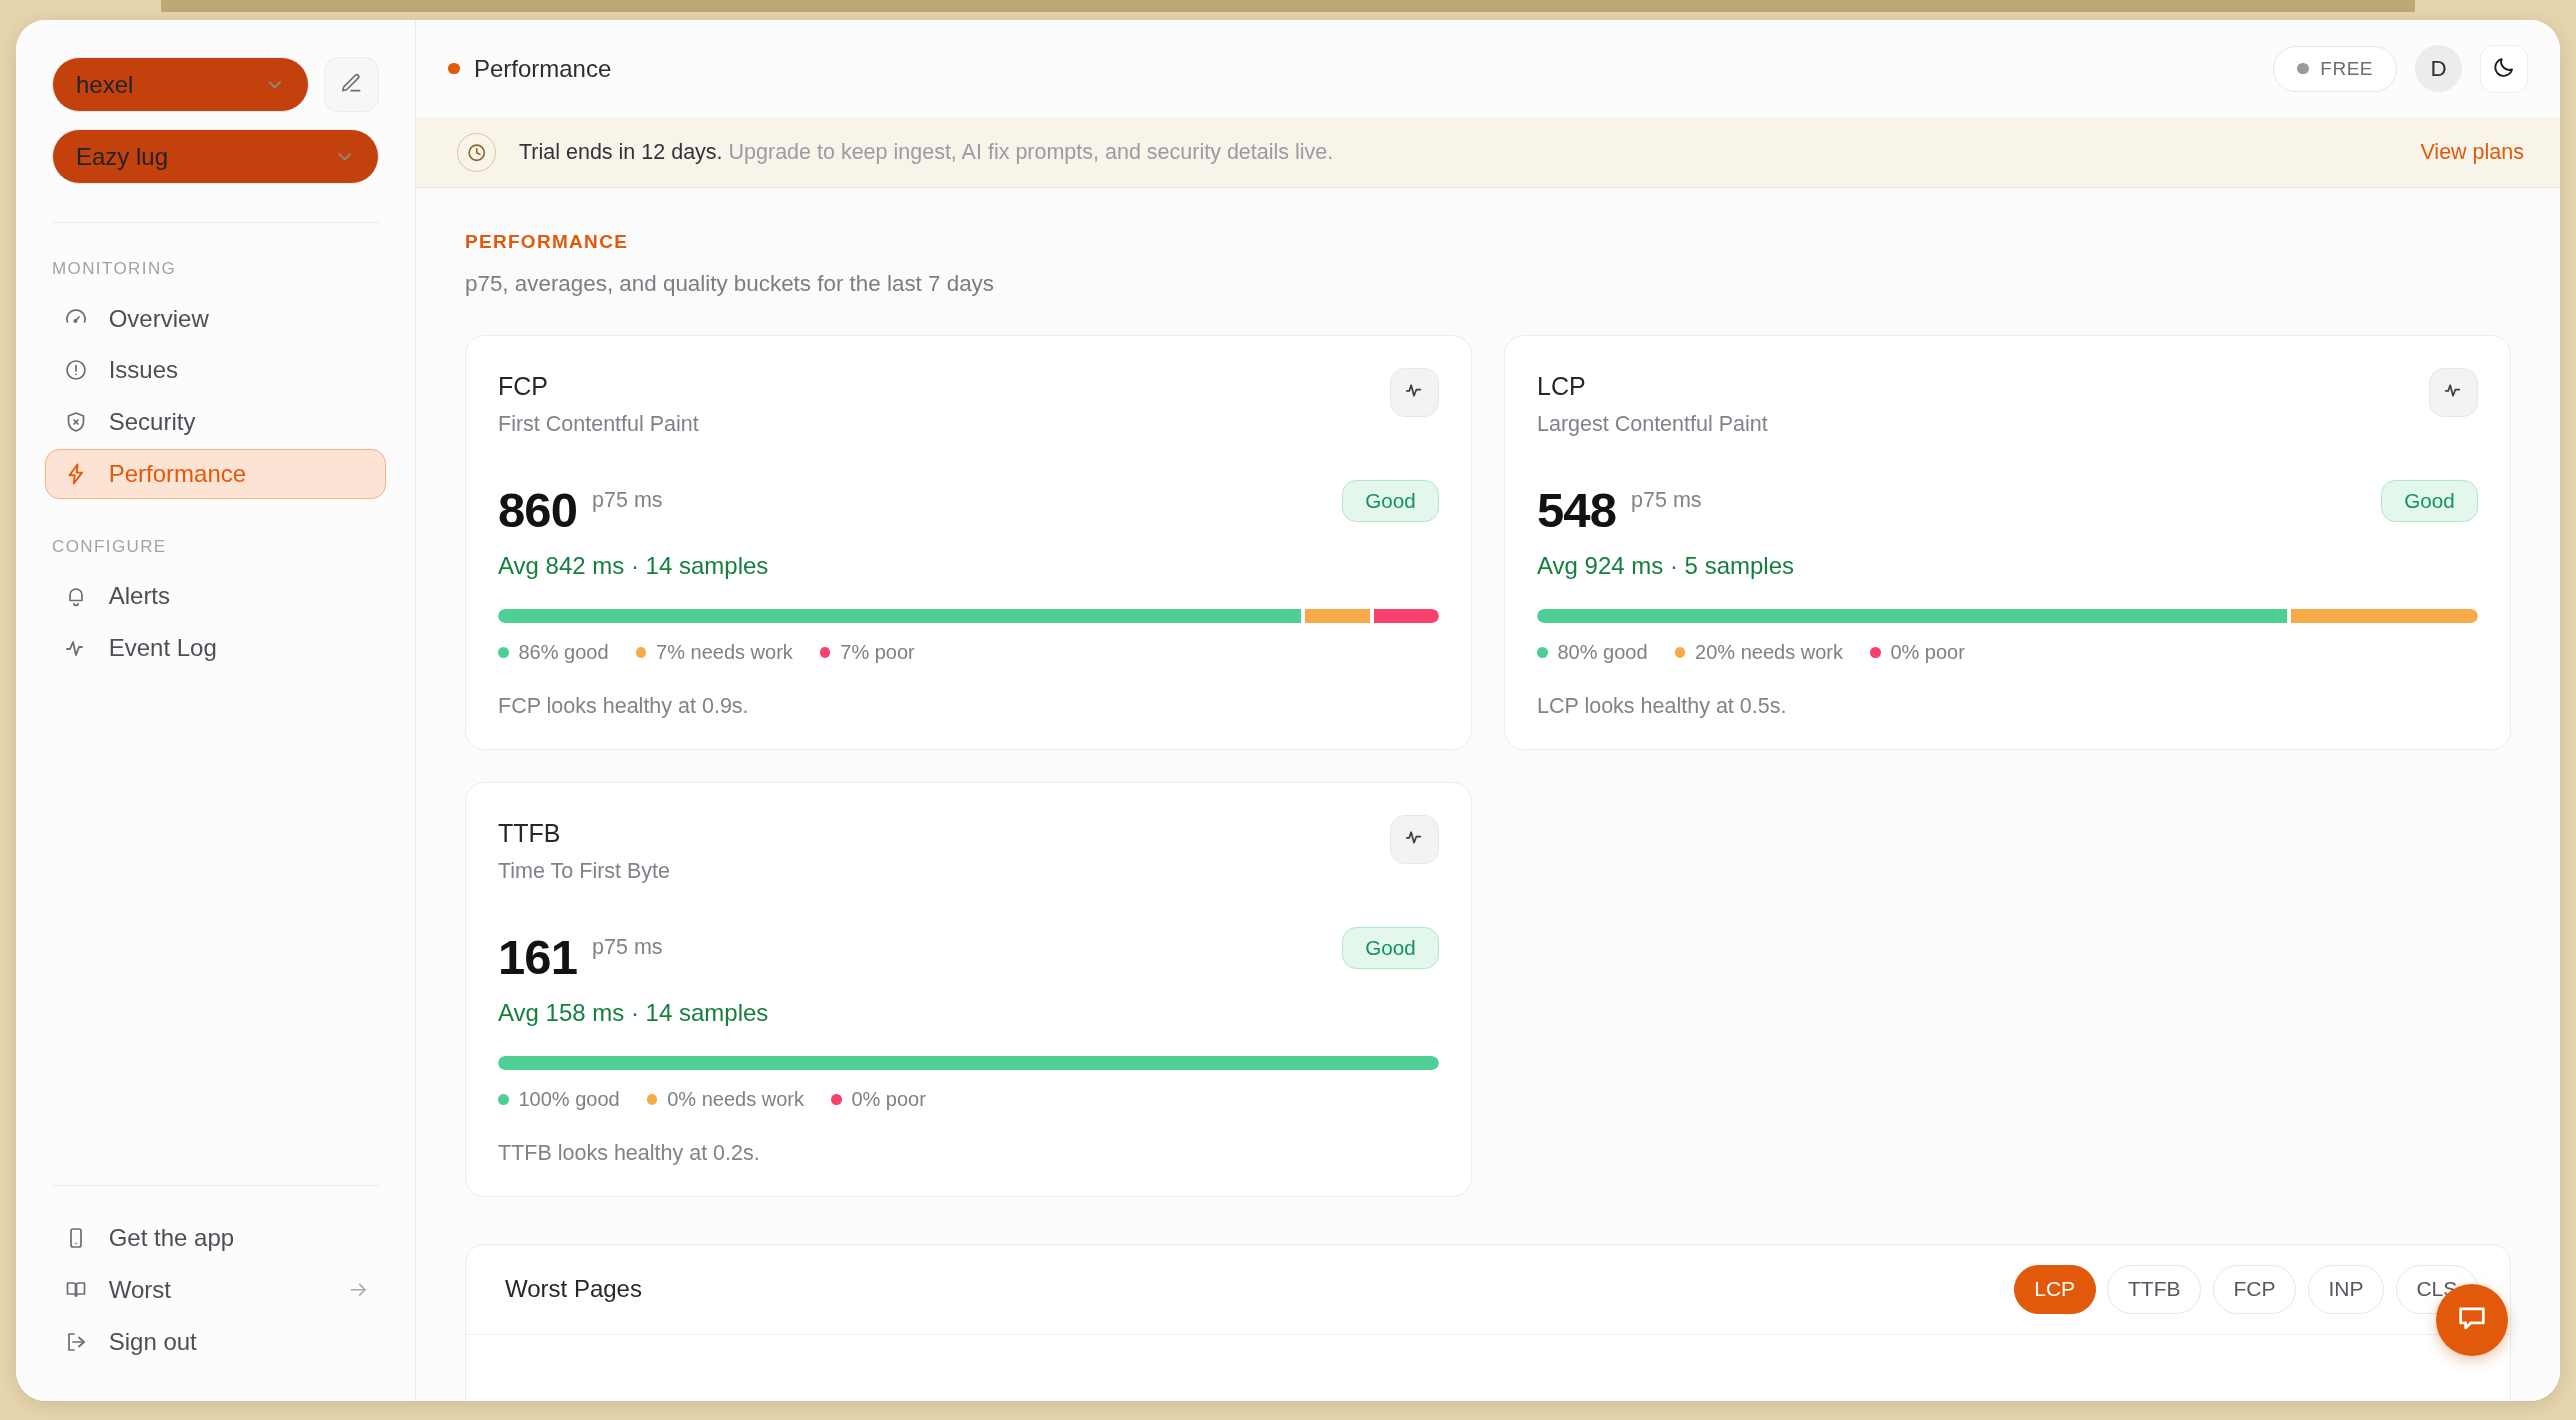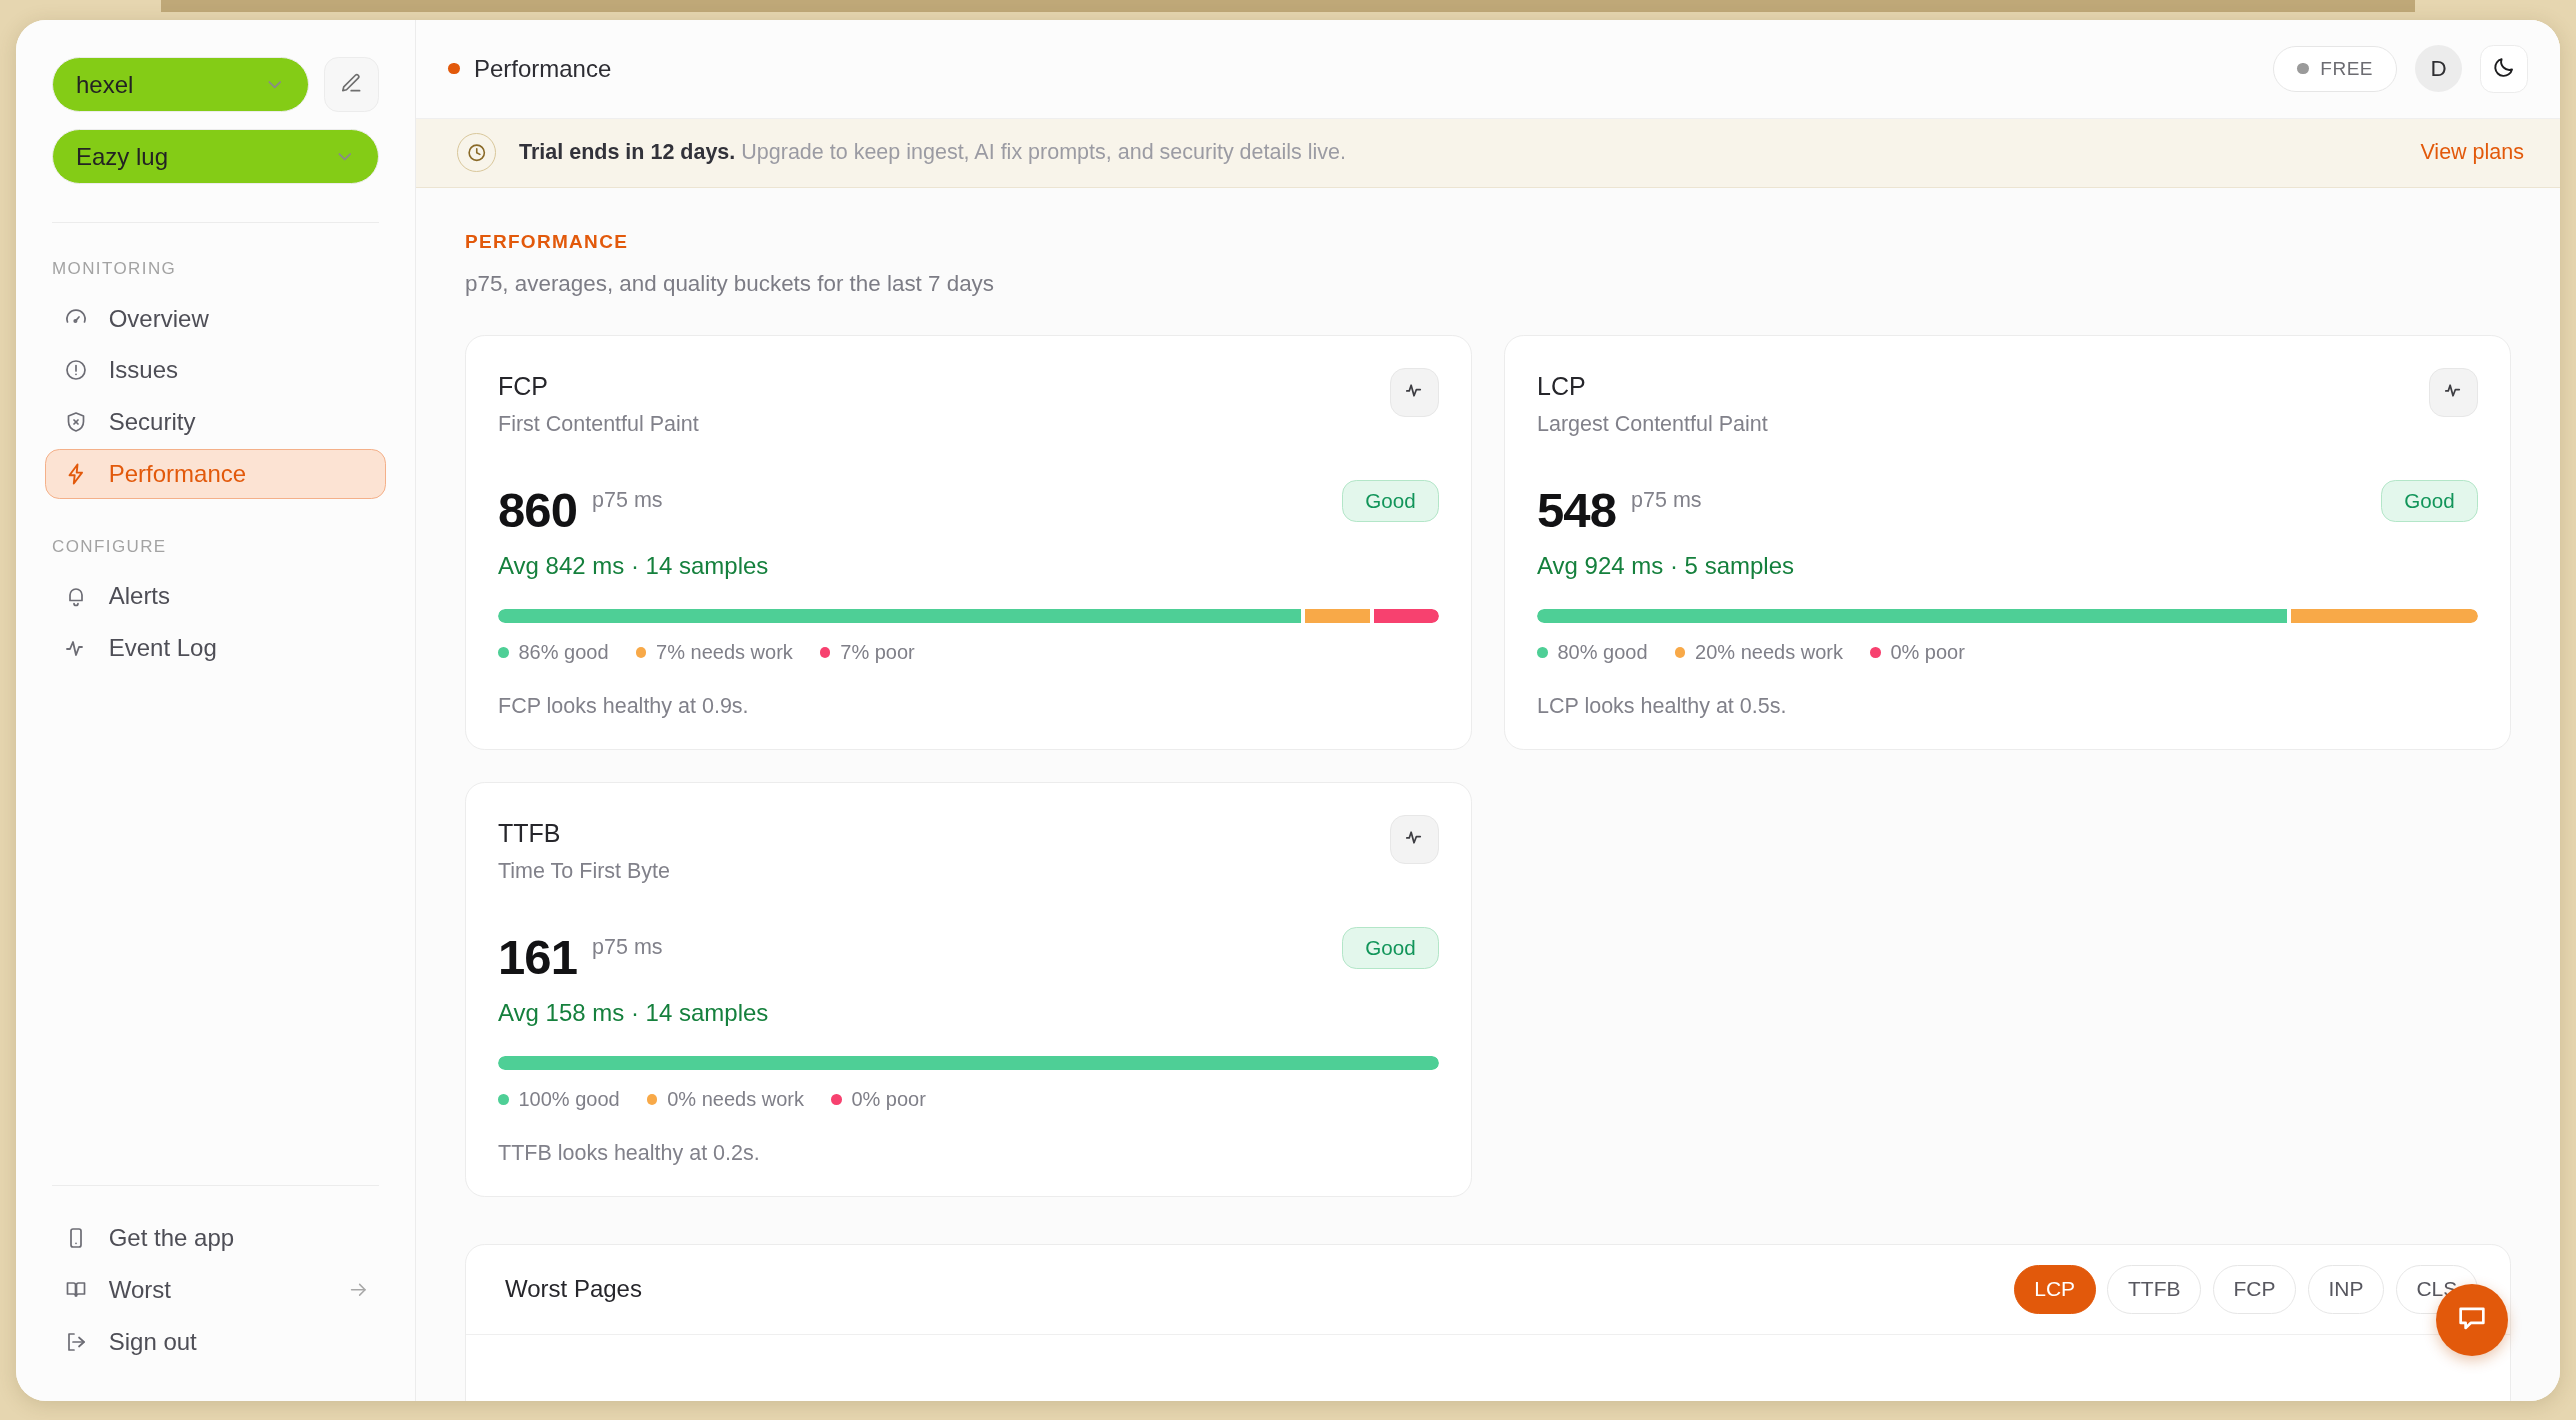--- a/index.html
+++ b/index.html
@@ -43,21 +43,21 @@
     border-right: 0.9px solid #ececec;
     display: flex;
     flex-direction: column;
     padding: 19.7px 0 0 0;
   }
   .sb-top { padding: 18px 36px 0 36px; }
   .selector-row { display: flex; gap: 15px; align-items: center; }
   .selector {
     flex: 1;
     height: 55px;
-    background: #84cc16;
+    background: #c2410c;
     border: 0.9px solid #ececec;
     border-radius: 29px;
     display: flex;
     align-items: center;
     padding: 4px 23px;
     font-size: 24px;
     color: #232323;
     justify-content: space-between;
   }
   .selector .chev { color: #8a8a8a; display: flex; }
@@ -160,21 +160,21 @@
     padding: 0 36px 0 41px;
     gap: 23px;
   }
   .banner-ic {
     width: 39px; height: 39px; border-radius: 50%;
     border: 0.9px solid #d9c79b;
     display: flex; align-items: center; justify-content: center;
     color: #8a6a28;
   }
   .banner-text { font-size: 21.5px; color: #9b9ba3; }
-  .banner-text b { color: #32323a; font-weight: 700; }
+  .banner-text b { color: #32323a; font-weight: 400; }
   .banner-link { margin-left: auto; color: #e2590b; font-size: 21.5px; }
 
   
   #content { flex: 1 1 auto; overflow: hidden; padding: 43px 0 0 0; }
   .content-inner { padding: 0 49px; }
 
   .eyebrow {
     color: #e2590b; font-size: 19px; font-weight: 700;
     letter-spacing: 1.3px; text-transform: uppercase;
   }

